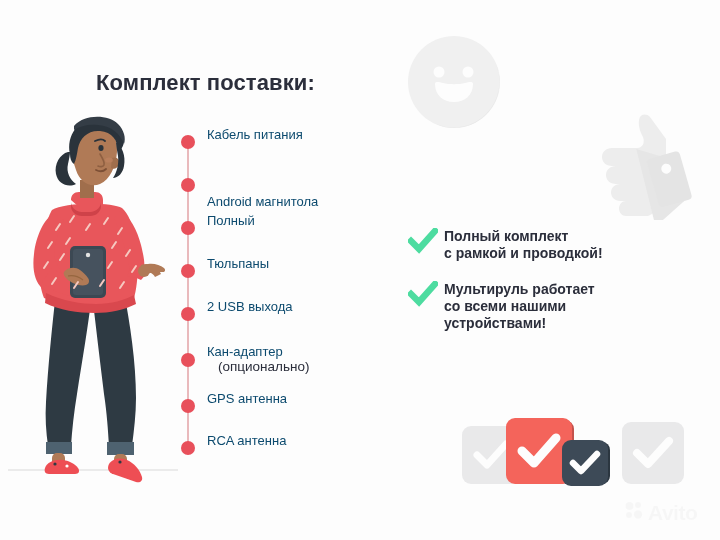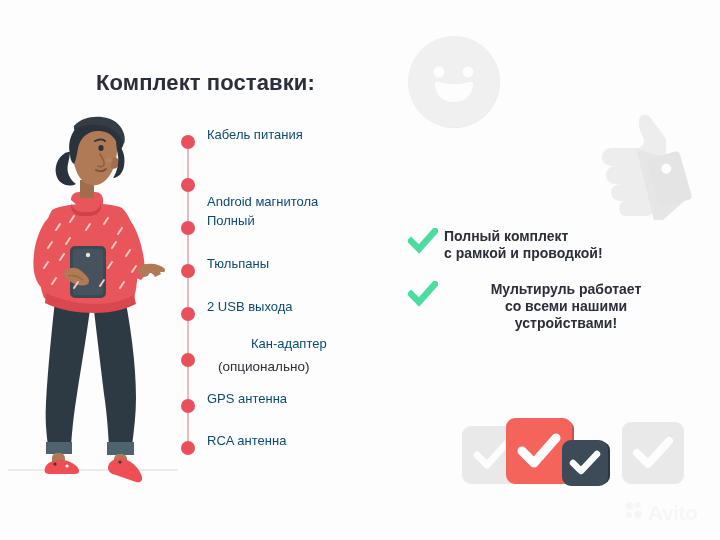--- a/index.html
+++ b/index.html
@@ -217,21 +217,21 @@
       <span class="bullet-label" style="top:0px;">Тюльпаны</span>
     </div>
 
     <div class="bullet-row" style="top:172px;">
       <span class="bullet-dot" style="top:7px;"></span>
       <span class="bullet-label" style="top:0px;">2 USB выхода</span>
     </div>
 
     <div class="bullet-row" style="top:209px;">
       <span class="bullet-dot" style="top:16px;"></span>
-      <span class="bullet-label" style="top:0px;margin-left:44px;">Кан-адаптер</span>
+      <span class="bullet-label" style="top:8px;">Кан-адаптер</span>
       <span class="bullet-sub" style="top:22px;">(опционально)</span>
     </div>
 
     <div class="bullet-row" style="top:264px;">
       <span class="bullet-dot" style="top:7px;"></span>
       <span class="bullet-label" style="top:0px;">GPS антенна</span>
     </div>
 
     <div class="bullet-row" style="top:306px;">
       <span class="bullet-dot" style="top:7px;"></span>
@@ -244,21 +244,21 @@
     <div class="claim">
       <span class="claim-check">
         <svg width="30" height="28" viewBox="0 0 30 28">
           <path d="M3 13 L11 21 L27 3" stroke="#4DDCA0" stroke-width="6.5" fill="none" stroke-linecap="square" stroke-linejoin="miter"></path>
         </svg>
       </span>
       <div class="claim-text">Полный комплект
 с рамкой и проводкой!</div>
     </div>
 
-    <div class="claim" style="margin-top:18px;text-align:center;">
+    <div class="claim" style="margin-top:18px;">
       <span class="claim-check">
         <svg width="30" height="28" viewBox="0 0 30 28">
           <path d="M3 13 L11 21 L27 3" stroke="#4DDCA0" stroke-width="6.5" fill="none" stroke-linecap="square" stroke-linejoin="miter"></path>
         </svg>
       </span>
       <div class="claim-text">Мультируль работает
 со всеми нашими
 устройствами!</div>
     </div>
 

